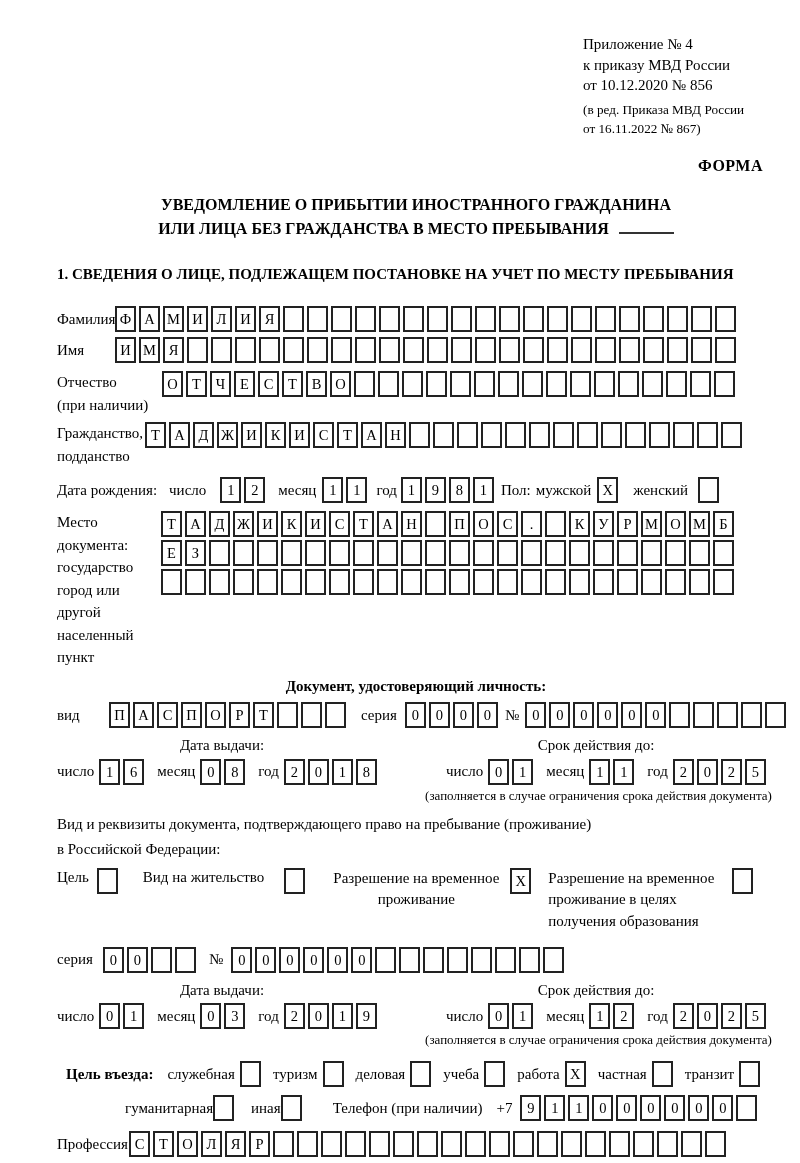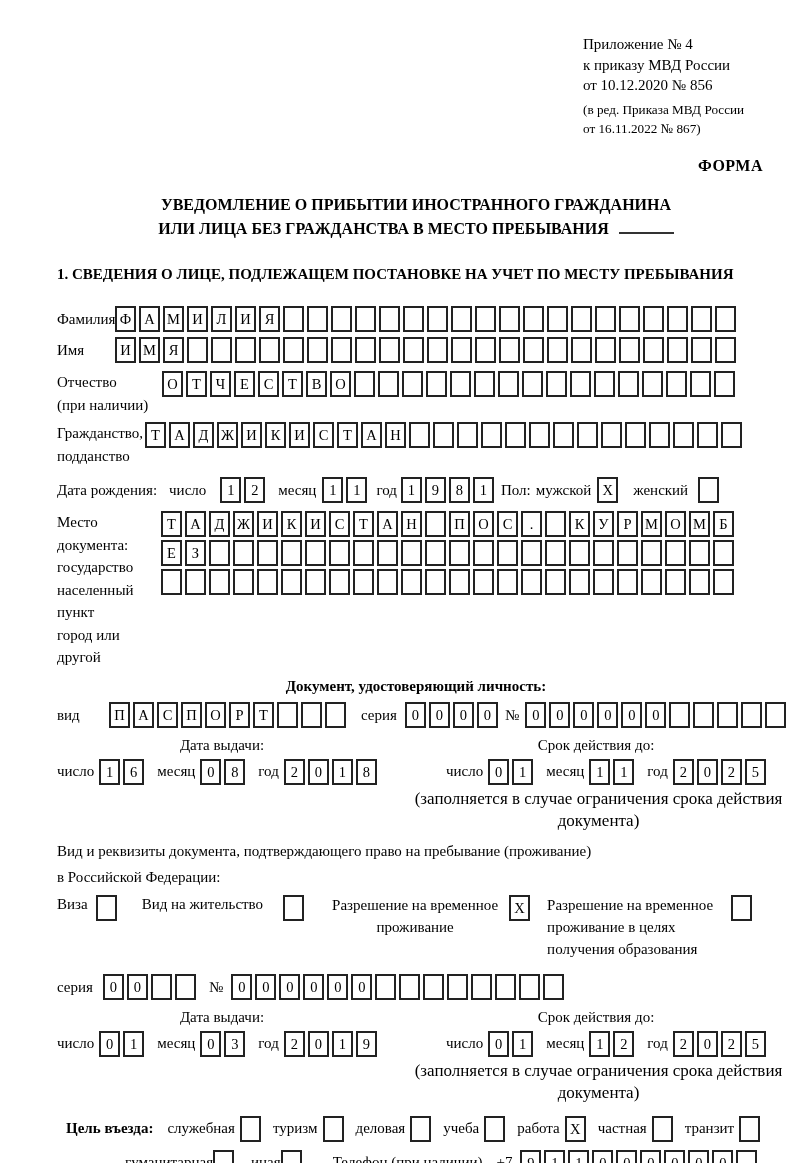--- a/index.html
+++ b/index.html
@@ -46,21 +46,21 @@
   .inline-gap { margin: 0 6px 0 10px; }
 
   
   .datecols { display: flex; margin-top: 8px; font-family: Liberation Serif, serif; }
   .dcol { width: 50%; }
   .dhead { text-align: center; width: 330px; }
   .dhead.r { width: 360px; }
   .dline { display: flex; align-items: center; margin-top: 3px; }
   .dline .lbl { margin-right: 5px; }
   .dline .mid { margin-left: 10px; margin-right: 5px; }
-  .dnote { font-size: 17px; margin-top: 3px; text-align: center; width: 385px; margin-left: -10px; }
+  .dnote { font-size: 13px; margin-top: 3px; text-align: center; width: 385px; margin-left: -10px; }
 
   .resid-line { margin-top: 10px; }
   .resid-opts { display: flex; align-items: flex-start; margin-top: 8px; }
   .opt { display: flex; align-items: flex-start; }
   .opt .olabel { margin-right: 8px; }
   .opt .center2 { width: 172px; text-align: center; line-height: 1.45; }
   .opt .center3 { width: 176px; line-height: 1.45; }
   .gap14 { margin-right: 14px; } .gap22 { margin-right: 22px; }
 
   .purpose-line { display: flex; align-items: center; margin-top: 12px; flex-wrap: nowrap; }
@@ -134,22 +134,22 @@
     <span class="lbl" style="margin:0 6px 0 5px">мужской</span>
     <span class="cells"><span class="cell">X</span></span>
     <span class="lbl" style="margin:0 10px 0 12px">женский</span>
     <span class="cells"><span class="cell"></span></span>
   </div>
 
   <div class="row row-top" style="margin-top:8px">
     <span class="lblcol w-bplace">
       <div>Место документа:</div>
       <div>государство</div>
+      <div>город или другой</div>
       <div>населенный пункт</div>
-      <div>город или другой</div>
     </span>
     <span>
       <div class="cellrow"><span class="cell">Т</span><span class="cell">А</span><span class="cell">Д</span><span class="cell">Ж</span><span class="cell">И</span><span class="cell">К</span><span class="cell">И</span><span class="cell">С</span><span class="cell">Т</span><span class="cell">А</span><span class="cell">Н</span><span class="cell"></span><span class="cell">П</span><span class="cell">О</span><span class="cell">С</span><span class="cell">.</span><span class="cell"></span><span class="cell">К</span><span class="cell">У</span><span class="cell">Р</span><span class="cell">М</span><span class="cell">О</span><span class="cell">М</span><span class="cell">Б</span></div>
       <div class="cellrow"><span class="cell">Е</span><span class="cell">З</span><span class="cell"></span><span class="cell"></span><span class="cell"></span><span class="cell"></span><span class="cell"></span><span class="cell"></span><span class="cell"></span><span class="cell"></span><span class="cell"></span><span class="cell"></span><span class="cell"></span><span class="cell"></span><span class="cell"></span><span class="cell"></span><span class="cell"></span><span class="cell"></span><span class="cell"></span><span class="cell"></span><span class="cell"></span><span class="cell"></span><span class="cell"></span><span class="cell"></span></div>
       <div class="cellrow"><span class="cell"></span><span class="cell"></span><span class="cell"></span><span class="cell"></span><span class="cell"></span><span class="cell"></span><span class="cell"></span><span class="cell"></span><span class="cell"></span><span class="cell"></span><span class="cell"></span><span class="cell"></span><span class="cell"></span><span class="cell"></span><span class="cell"></span><span class="cell"></span><span class="cell"></span><span class="cell"></span><span class="cell"></span><span class="cell"></span><span class="cell"></span><span class="cell"></span><span class="cell"></span><span class="cell"></span></div>
     </span>
   </div>
 
   <div class="doc-head">Документ, удостоверяющий личность:</div>
   <div class="row" style="margin-top:6px">
@@ -185,21 +185,21 @@
       </div>
       <div class="dnote">(заполняется в случае ограничения срока действия документа)</div>
     </div>
   </div>
 
   <div class="resid-line">Вид и реквизиты документа, подтверждающего право на пребывание (проживание)</div>
   <div style="margin-top:6px">в Российской Федерации:</div>
 
   <div class="resid-opts">
     <div class="opt gap22">
-      <span class="olabel">Виза</span>
+      <span class="olabel">Цель</span>
       <span class="cells"><span class="cell"></span></span>
     </div>
     <div class="opt gap22">
       <span class="olabel" style="margin-right:20px">Вид на жительство</span>
       <span class="cells"><span class="cell"></span></span>
     </div>
     <div class="opt gap14">
       <span class="olabel center2">Разрешение на временное проживание</span>
       <span class="cells"><span class="cell">X</span></span>
     </div>

